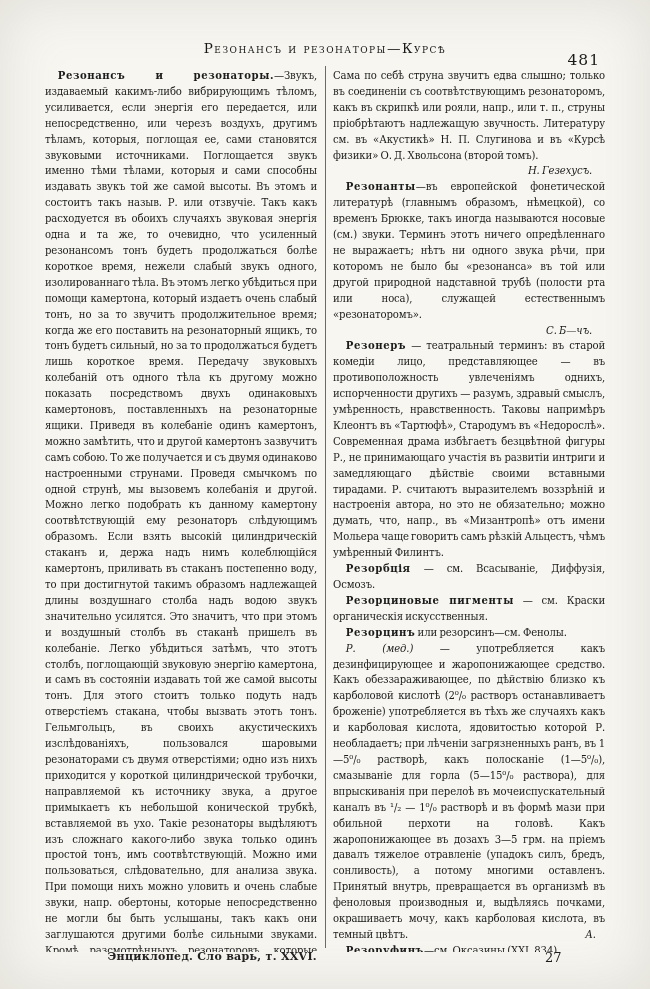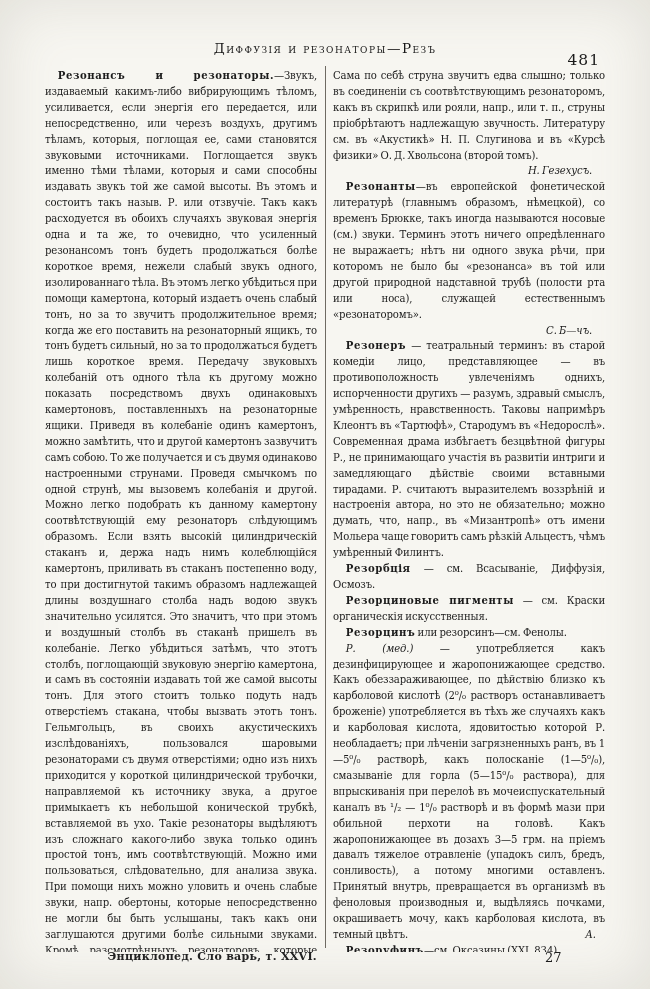--- a/index.html
+++ b/index.html
@@ -84,21 +84,21 @@
     position: absolute;
     top: 950px; left: 545px;
     font-size: 13px;
   }
 </style>
 </head>
 <body>
 
 <div class="page">
 
-  <div class="running-title">Диффузія и резонаторы—Резъ</div>
+  <div class="running-title">Резонансъ и резонаторы—Курсѣ</div>
   <div class="page-number">481</div>
 
   <div class="col col-left">
     <p><span class="term">Резонансъ и резонаторы.</span><span>—Звукъ, издаваемый какимъ-либо вибрирующимъ тѣломъ, усиливается, если энергія его передается, или непосредственно, или черезъ воздухъ, другимъ тѣламъ, которыя, поглощая ее, сами становятся звуковыми источниками. Поглощается звукъ именно тѣми тѣлами, которыя и сами способны издавать звукъ той же самой высоты. Въ этомъ и состоитъ такъ назыв. Р. или отзвучіе. Такъ какъ расходуется въ обоихъ случаяхъ звуковая энергія одна и та же, то очевидно, что усиленный резонансомъ тонъ будетъ продолжаться болѣе короткое время, нежели слабый звукъ одного, изолированнаго тѣла. Въ этомъ легко убѣдиться при помощи камертона, который издаетъ очень слабый тонъ, но за то звучитъ продолжительное время; когда же его поставить на резонаторный ящикъ, то тонъ будетъ сильный, но за то продолжаться будетъ лишь короткое время. Передачу звуковыхъ колебаній отъ одного тѣла къ другому можно показать посредствомъ двухъ одинаковыхъ камертоновъ, поставленныхъ на резонаторные ящики. Приведя въ колебаніе одинъ камертонъ, можно замѣтить, что и другой камертонъ зазвучитъ самъ собою. То же получается и съ двумя одинаково настроенными струнами. Проведя смычкомъ по одной струнѣ, мы вызовемъ колебанія и другой. Можно легко подобрать къ данному камертону соотвѣтствующій ему резонаторъ слѣдующимъ образомъ. Если взять высокій цилиндрическій стаканъ и, держа надъ нимъ колеблющійся камертонъ, приливать въ стаканъ постепенно воду, то при достигнутой такимъ образомъ надлежащей длины воздушнаго столба надъ водою звукъ значительно усилятся. Это значитъ, что при этомъ и воздушный столбъ въ стаканѣ пришелъ въ колебаніе. Легко убѣдиться затѣмъ, что этотъ столбъ, поглощающій звуковую энергію камертона, и самъ въ состояніи издавать той же самой высоты тонъ. Для этого стоитъ только подуть надъ отверстіемъ стакана, чтобы вызвать этотъ тонъ. Гельмгольцъ, въ своихъ акустическихъ изслѣдованіяхъ, пользовался шаровыми резонаторами съ двумя отверстіями; одно изъ нихъ приходится у короткой цилиндрической трубочки, направляемой къ источнику звука, а другое примыкаетъ къ небольшой конической трубкѣ, вставляемой въ ухо. Такіе резонаторы выдѣляютъ изъ сложнаго какого-либо звука только одинъ простой тонъ, имъ соотвѣтствующій. Можно ими пользоваться, слѣдовательно, для анализа звука. При помощи нихъ можно уловить и очень слабые звуки, напр. обертоны, которые непосредственно не могли бы быть услышаны, такъ какъ они заглушаются другими болѣе сильными звуками. Кромѣ разсмотрѣнныхъ резонаторовъ, которые отвѣчаютъ только на одинъ соотвѣтствующій имъ тонъ, существуютъ и такіе резонаторы, какъ напр. пластинки и перепонки, которыя могутъ откликаться на звуки всякой высоты. Всякій камертонъ, каково-бы ни было его число колебаній, звучитъ сильнѣе, если поставить его, напр., на столъ. Основные звуки такого рода резонаторовъ очень низки. Р. и резонаторы и въ музыкѣ играютъ огромную роль.</span></p>
   </div>
 
   <div class="divider"></div>
 
   <div class="col col-right">
     <p class="no-indent"><span>Сама по себѣ струна звучитъ едва слышно; только въ соединеніи съ соотвѣтствующимъ резонаторомъ, какъ въ скрипкѣ или рояли, напр., или т. п., струны пріобрѣтаютъ надлежащую звучность. Литературу см. въ «Акустикѣ» Н. П. Слугинова и въ «Курсѣ физики» О. Д. Хвольсона (второй томъ).</span></p>

